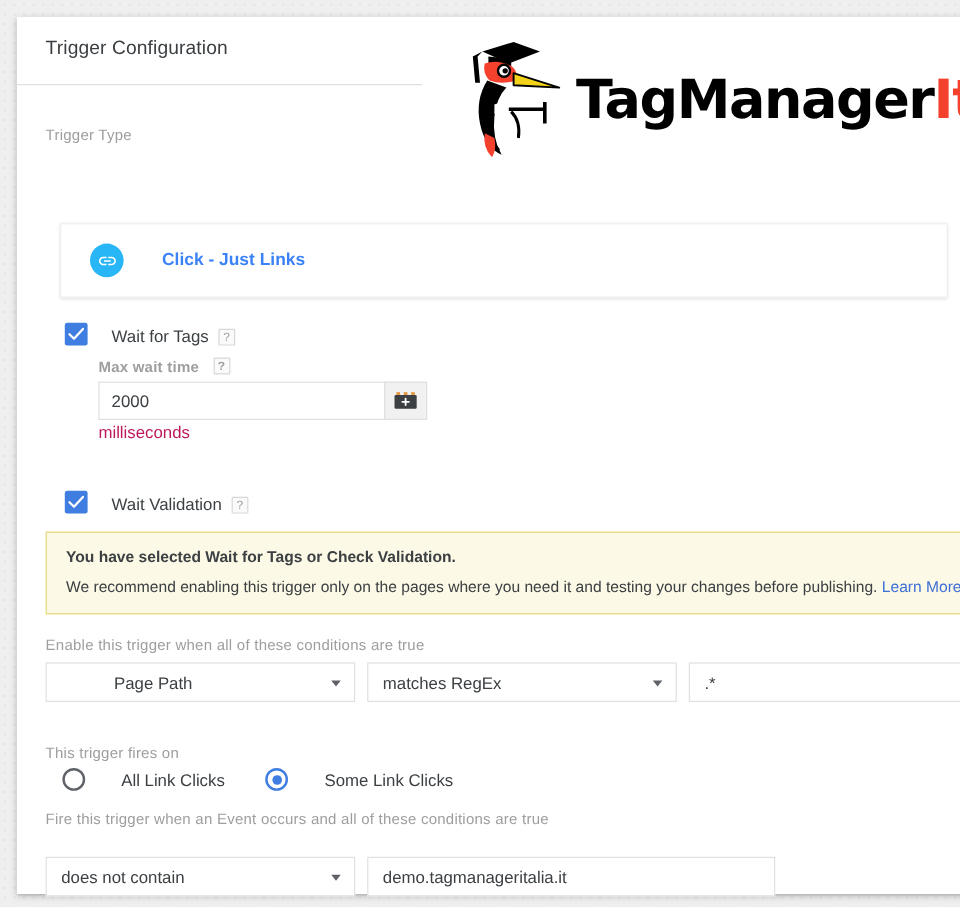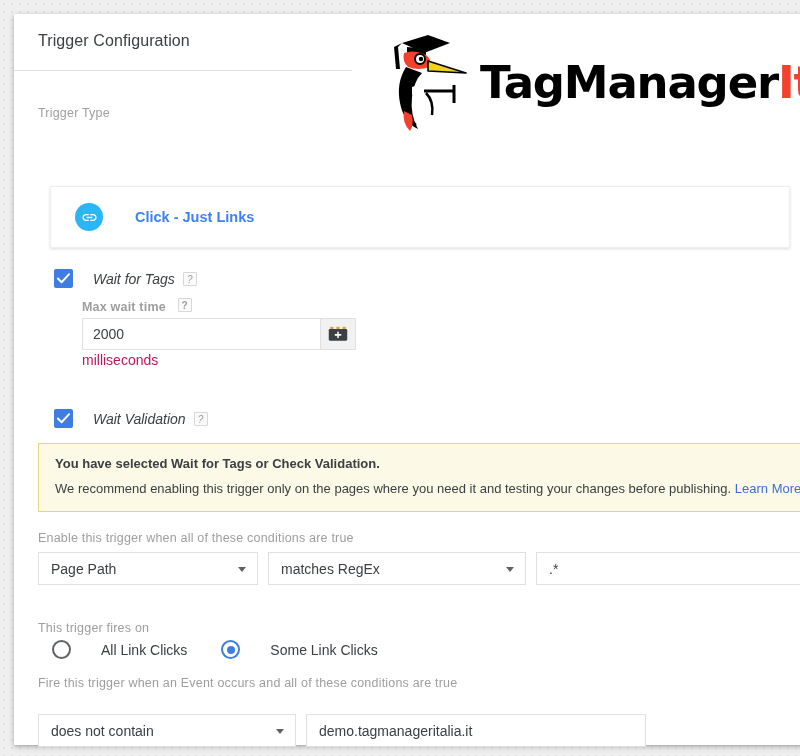--- a/index.html
+++ b/index.html
@@ -110,21 +110,21 @@
   }
   .trig-icon svg { width: 17px; height: 17px; display: block; }
   .trigger-type-name {
     margin-left: 32px;
     font-size: 14.5px;
     font-weight: bold;
     color: #3b82f6;
   }
 
   
-  .chk-row { position: absolute; display: flex; align-items: center; font-style: italic; }
+  .chk-row { position: absolute; display: flex; align-items: flex-end; }
   .chk-wait { left: 40px; top: 199px; }
   .chk-valid { left: 40px; top: 339px; }
 
   .cbox {
     width: 19px; height: 19px;
     background: #3f7de0;
     border-radius: 2px;
     position: relative;
     flex: none;
     cursor: pointer;
@@ -227,21 +227,21 @@
   }
   .sel {
     position: relative;
     height: 33px;
     border: 1px solid #e0e0e0;
     background: #fff;
     display: flex;
     align-items: center;
     cursor: pointer;
   }
-  .sel-var   { width: 220px; }
+  .sel-var   { width: 258px; padding-left: 44px; }
   .sel-op    { width: 258px; }
   .sel-text  { padding-left: 12px; font-size: 14px; color: #3c4043; }
   .caret {
     position: absolute;
     right: 11px;
     top: 50%;
     margin-top: -2px;
     width: 0; height: 0;
     border-left: 4.5px solid transparent;
     border-right: 4.5px solid transparent;

